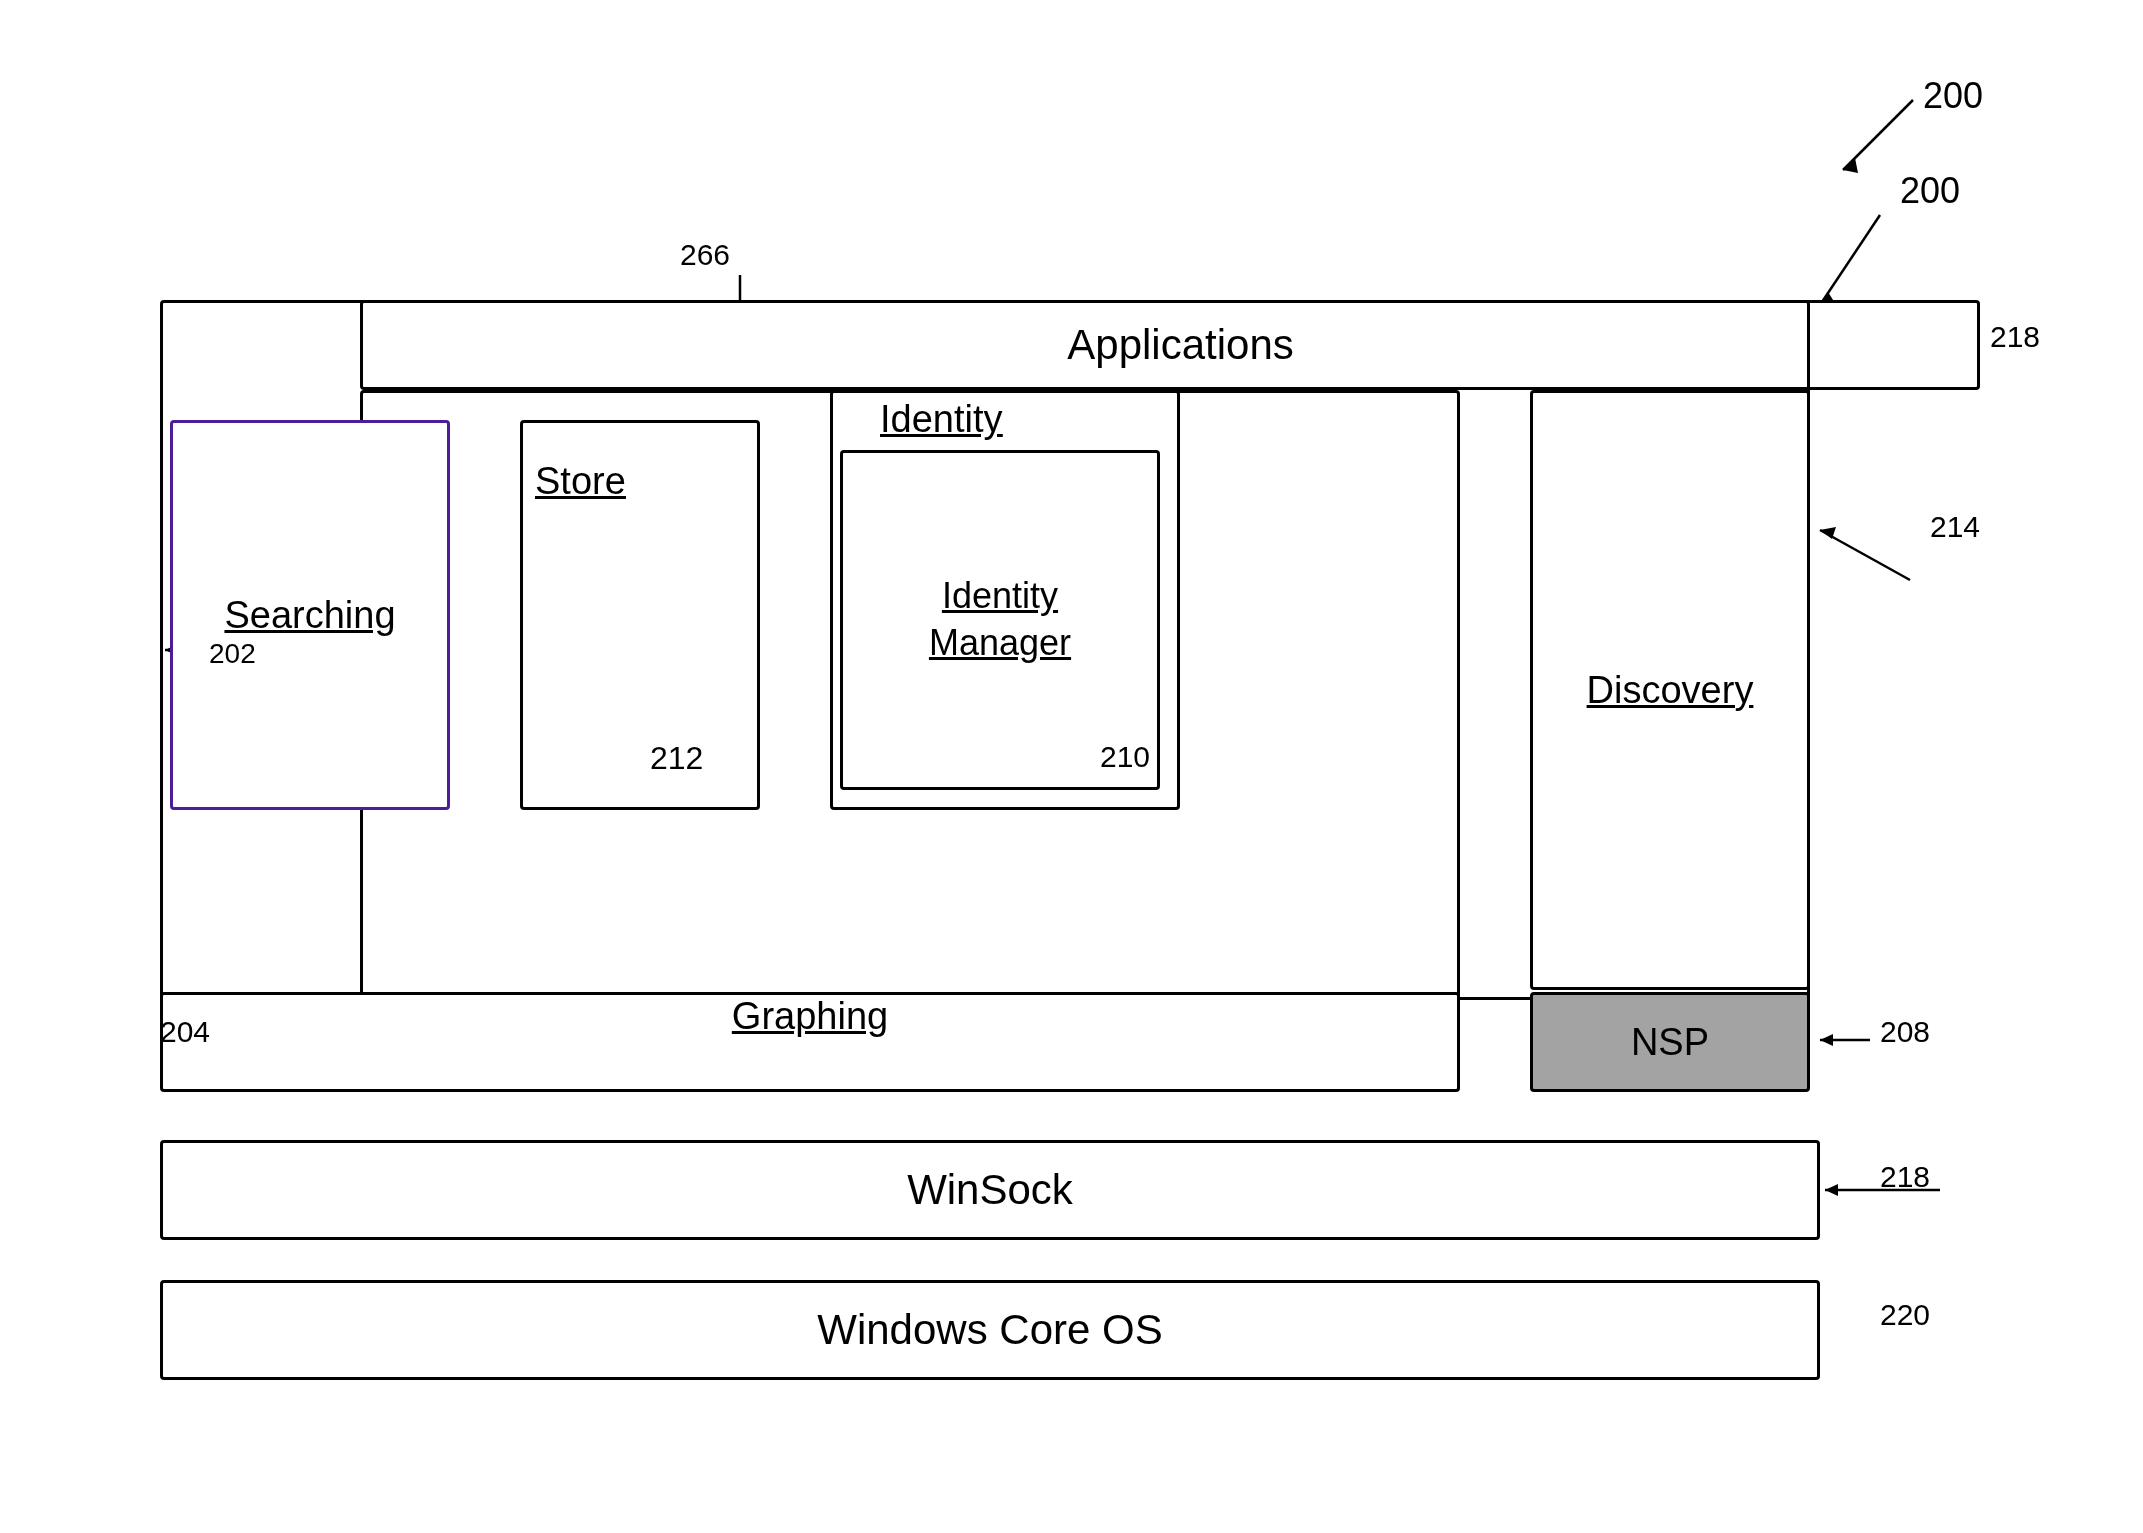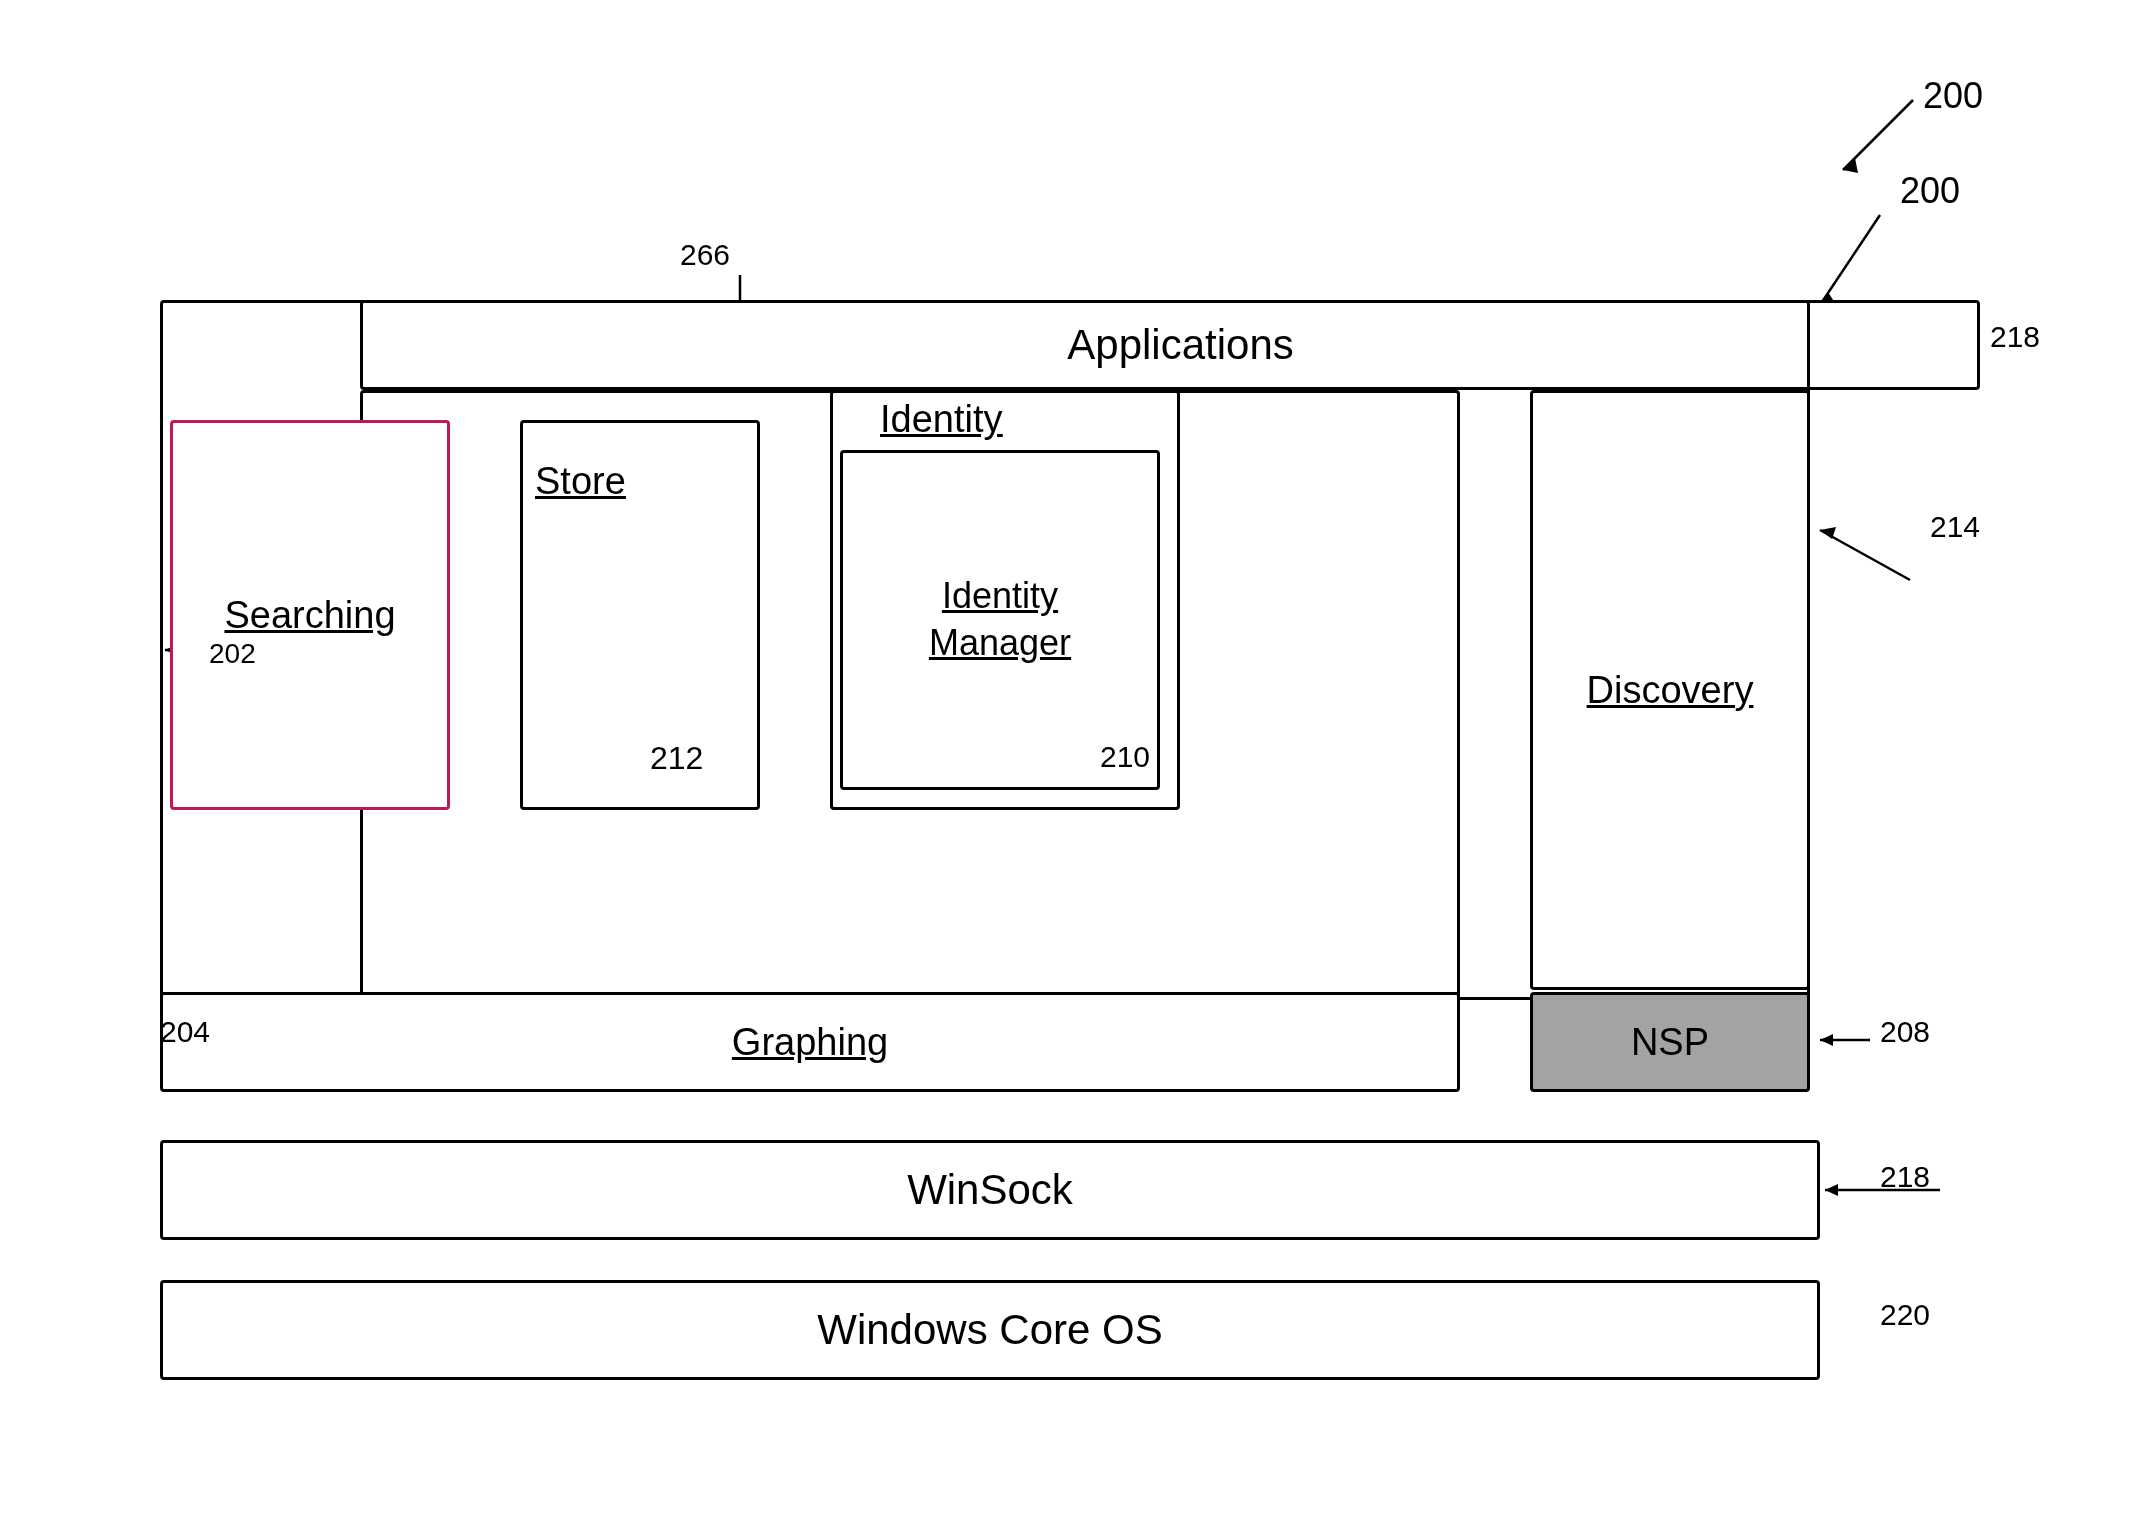--- a/index.html
+++ b/index.html
@@ -72,21 +72,21 @@
       background: #fff;
     }
 
     
     .searching-box {
       position: absolute;
       top: 300px;
       left: 10px;
       width: 280px;
       height: 390px;
-      border: 3px solid #be185d;
+      border: 3px solid #4c1d95;
       border-radius: 4px;
       background: #fff;
       display: flex;
       align-items: center;
       justify-content: center;
     }
 
     .searching-box span {
       font-size: 38px;
       text-decoration: underline;
@@ -213,21 +213,20 @@
     .graphing-box {
       position: absolute;
       top: 872px;
       left: 0px;
       width: 1300px;
       height: 100px;
       border: 3px solid #000;
       border-radius: 4px;
       background: #fff;
       display: flex;
-      align-items: center;
       justify-content: center;
     }
 
     .graphing-box span {
       font-size: 38px;
       text-decoration: underline;
     }
 
     
     .winsock-bar {

